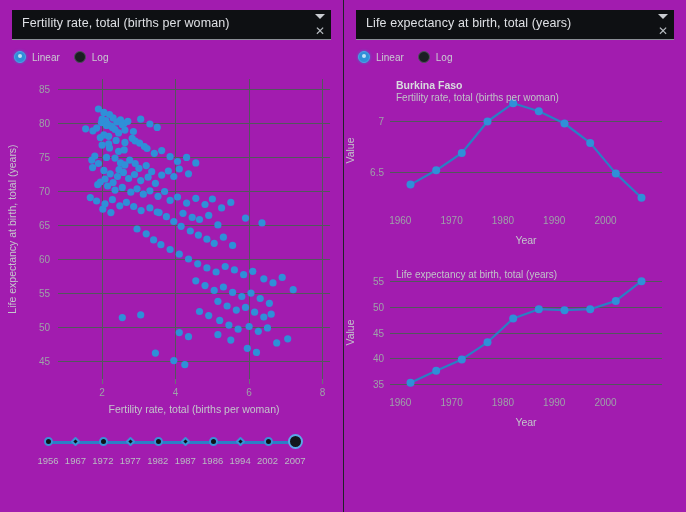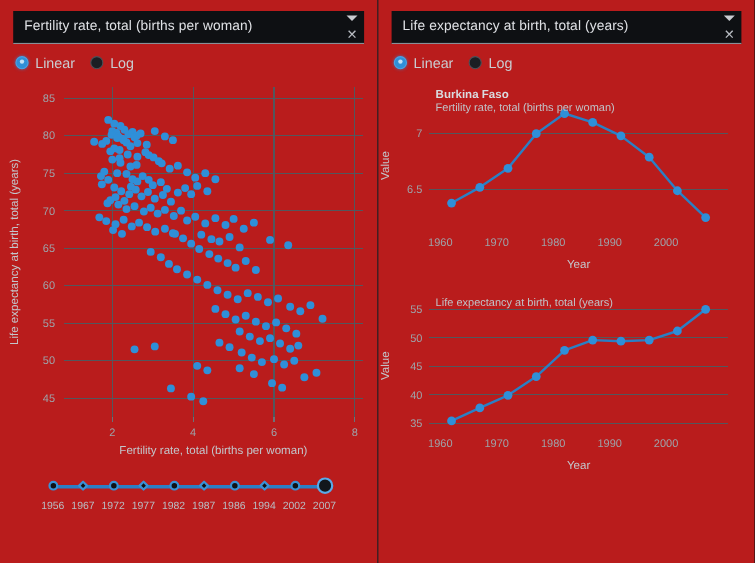--- a/index.html
+++ b/index.html
@@ -18,21 +18,21 @@
   #app {
     position: relative;
     width: 686px;
     height: 512px;
     background: #111215;
     display: flex;
   }
   .panel {
     position: relative;
     box-sizing: border-box;
-    background: #b91c1c;
+    background: #a21caf;
     height: 512px;
   }
   .panel-left { width: 343px; }
   .panel-right { width: 343px; border-left: 1px solid #202227; }
 
   
   .selector {
     position: relative;
     margin: 10px 12px 0 12px;
     height: 30px;
@@ -110,21 +110,21 @@
     left: 3px; top: 2px;
     width: 4px; height: 4px;
     border-radius: 50%;
     background: #bfe0f7;
   }
   .radio.off {
     background: #1b1e23;
     border: 1px solid #4c5158;
   }
   .radio-label {
-    font-size: 13px;
+    font-size: 10px;
     color: #c9ccd1;
   }
 
   
   svg { display: block; }
   .axis-text {
     fill: #9ea2a8;
     font-family: "Liberation Sans", sans-serif;
     font-size: 10px;
   }

